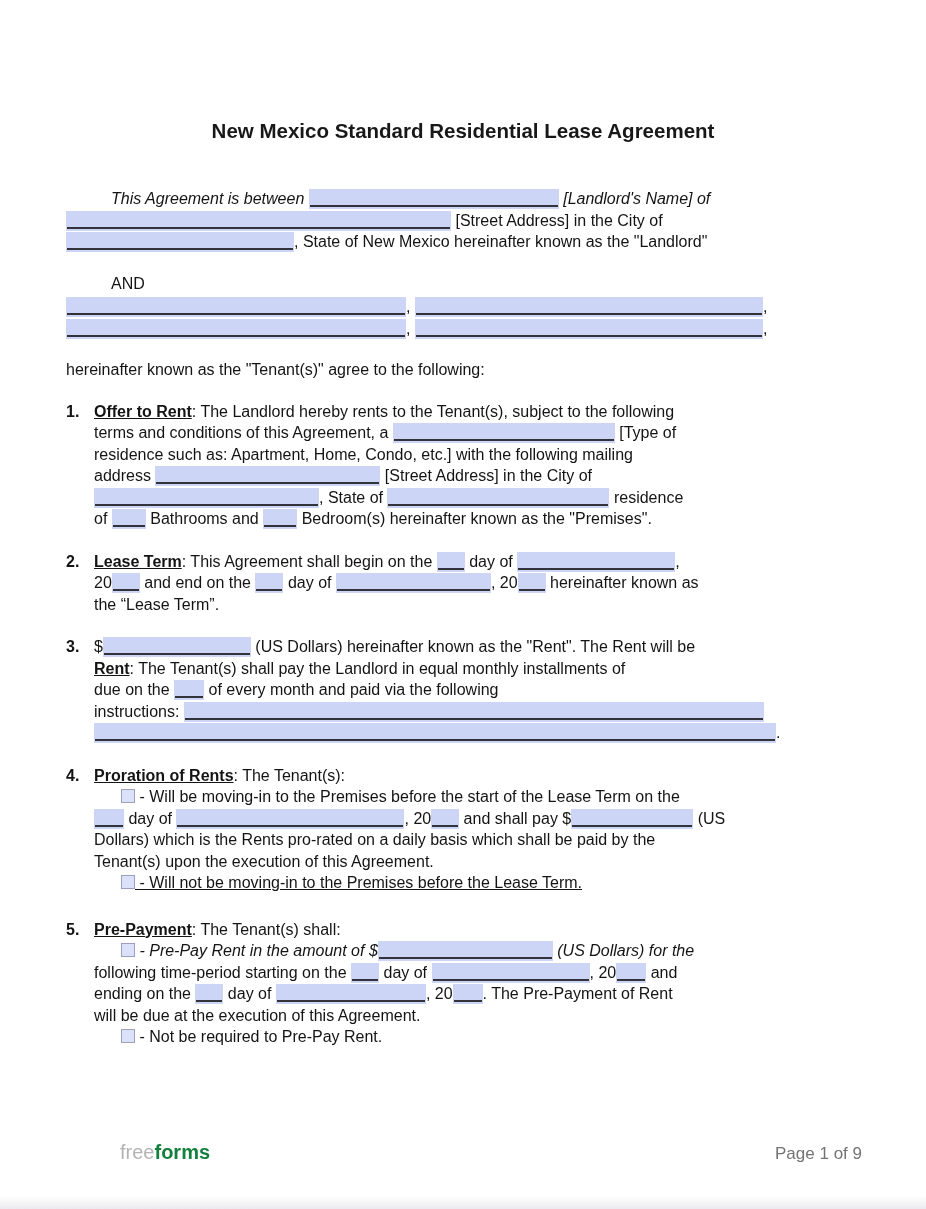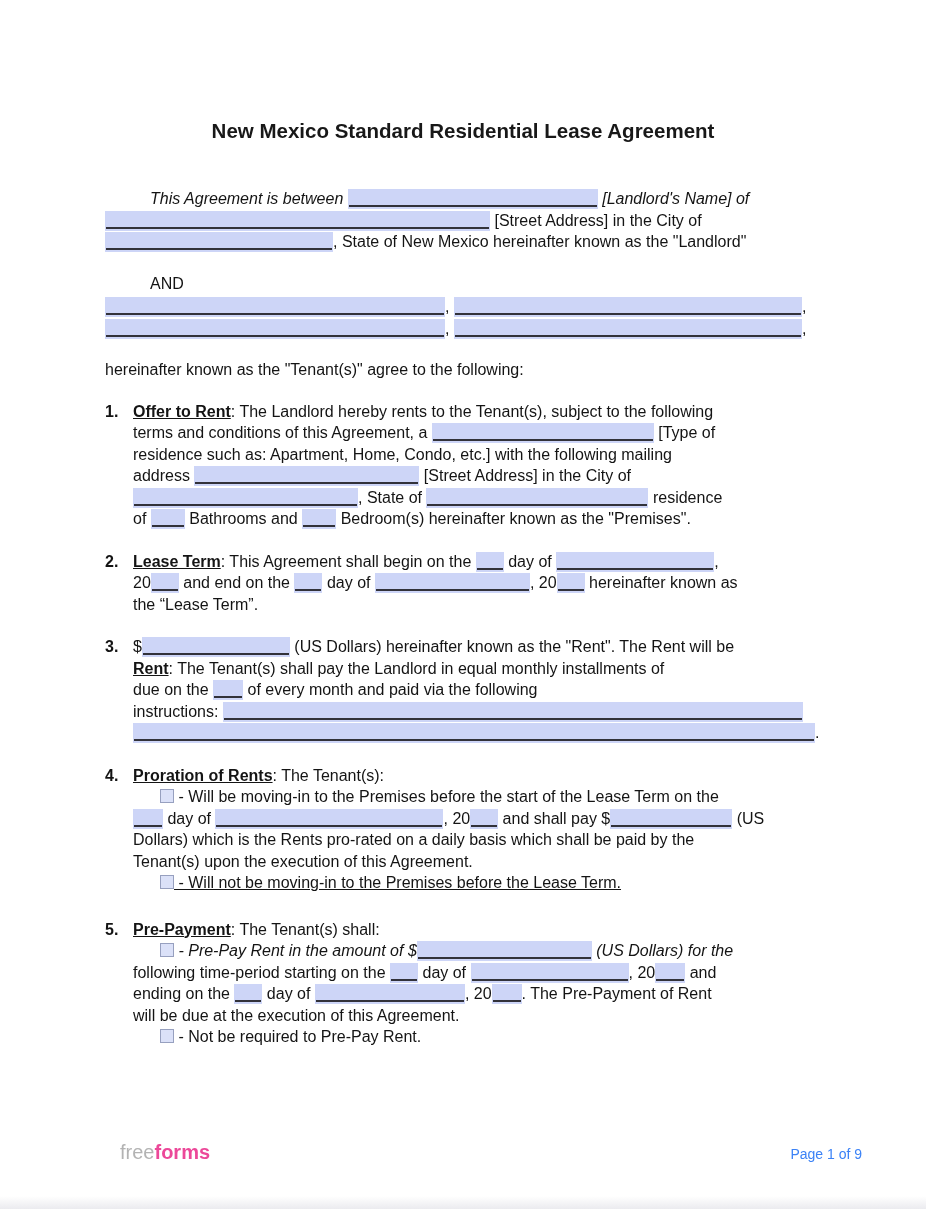--- a/index.html
+++ b/index.html
@@ -4,21 +4,21 @@
 <style>
   html,body{margin:0;padding:0;background:#ffffff;}
   .page{
     position:relative;
     width:926px;height:1209px;
     background:#ffffff;
     font-family:"Liberation Sans","DejaVu Sans",sans-serif;
     font-size:16px;color:#141414;
     overflow:hidden;
   }
-  .content{padding:0 105px;}
+  .content{padding:0 66px;}
   .doc-title{
     margin-top:118px;
     text-align:center;
     font-size:20.5px;
     font-weight:bold;
     color:#181818;
     line-height:26px;
   }
   .block{position:relative;line-height:21.5px;}
   .block.numbered{margin-left:28px;}
@@ -39,22 +39,22 @@
     display:inline-block;width:12px;height:12px;
     background:#dbe1f8;border:1px solid #97a0bf;
     vertical-align:-1px;
   }
   .footer{
     position:absolute;left:105px;right:64px;top:1140px;
     display:flex;justify-content:space-between;align-items:flex-end;
   }
   .brand{font-size:20px;line-height:24px;}
   .brand .free{color:#b3b3b3;font-weight:400;margin-left:15px;}
-  .brand .forms{color:#ec4899;font-weight:bold;}
-  .page-num{font-size:14px;color:#3b82f6;line-height:20px;padding-bottom:0px;}
+  .brand .forms{color:#15803d;font-weight:bold;}
+  .page-num{font-size:17px;color:#737373;line-height:20px;padding-bottom:0px;}
   .bottom-strip{
     position:absolute;left:0;right:0;bottom:0;height:13px;
     background:linear-gradient(#ffffff,#ebebef);
   }
 </style>
 </head>
 <body>
 
 <div class="page">
   <div class="content">

